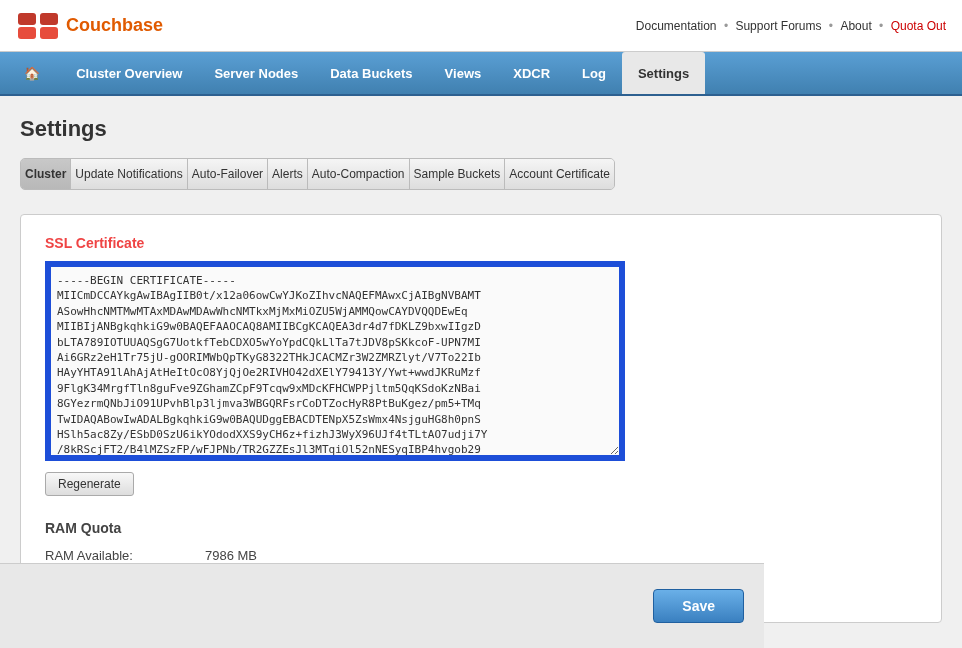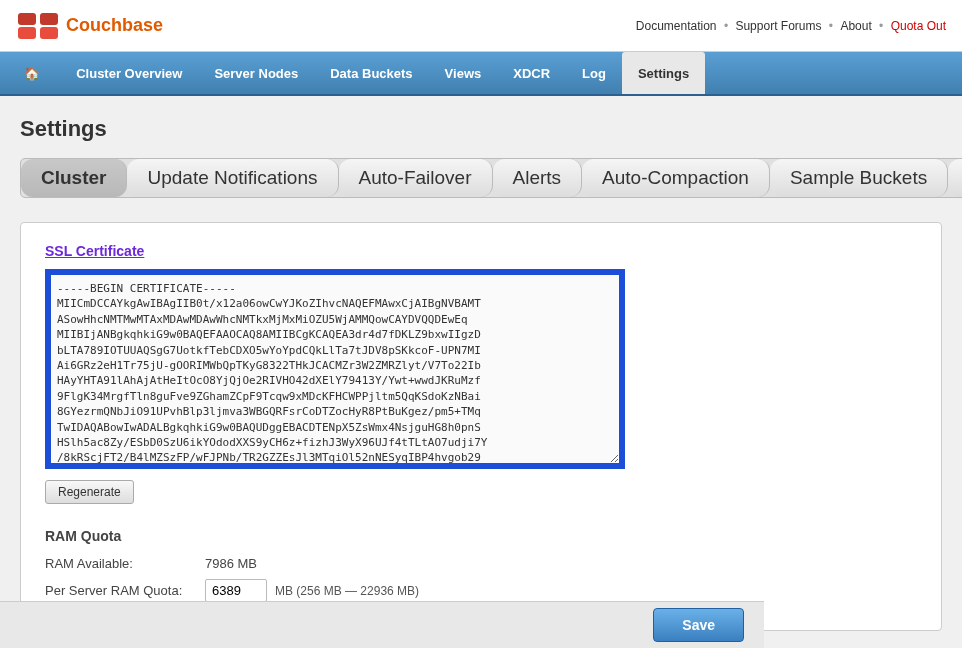--- a/index.html
+++ b/index.html
@@ -58,50 +58,48 @@
       display: flex;
       align-items: stretch;
       border: 1px solid #bbb;
       border-radius: 5px;
       background: #e0e0e0;
       overflow: hidden;
       margin-bottom: 24px;
       width: fit-content;
     }
     .tab-item {
-      padding: 8px 20px;
-      font-size: 19px;
+      padding: 8px 4px;
+      font-size: 12px;
       cursor: pointer;
       border-right: 1px solid #bbb;
       background: linear-gradient(to bottom, #f5f5f5, #ddd);
       color: #333;
       white-space: nowrap;
-      border-radius: 12px;
     }
     .tab-item:last-child { border-right: none; }
     .tab-item.active {
       background: linear-gradient(to bottom, #c8c8c8, #b8b8b8);
       font-weight: bold;
     }
 
     
     #content-area {
       background: #fff;
       border: 1px solid #ccc;
       border-radius: 4px;
       padding: 20px 24px;
     }
 
     
     #ssl-section-title {
       font-size: 14px;
       font-weight: bold;
-      color: #6d28d9;
+      color: #ef4444;
       margin-bottom: 10px;
-      text-decoration: underline;
     }
     #ssl-textarea {
       width: 100%;
       max-width: 580px;
       height: 200px;
       font-family: monospace;
       font-size: 11px;
       border: 6px solid #1d4ed8;
       padding: 6px;
       resize: vertical;
@@ -143,21 +141,21 @@
     }
     .ram-hint { color: #555; font-size: 12px; }
 
     
     #footer-bar {
       position: fixed;
       bottom: 0;
       width: 764px;
       background: #e8e8e8;
       border-top: 1px solid #ccc;
-      padding: 6px 20px;
+      padding: 25px 20px;
       display: flex;
       justify-content: flex-end;
     }
     #save-btn {
       padding: 8px 28px;
       background: linear-gradient(to bottom, #6ab0e8, #3a80c0);
       color: #fff;
       font-size: 14px;
       font-weight: bold;
       border: 1px solid #2060a0;

